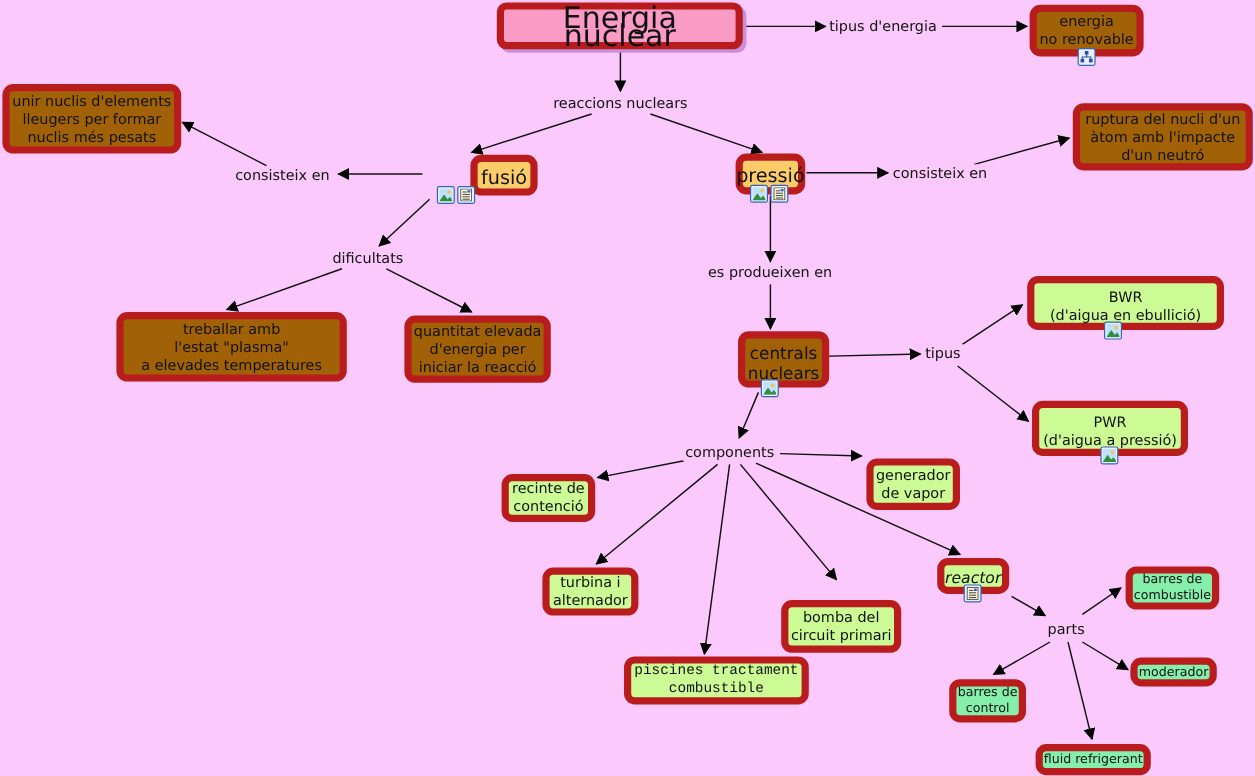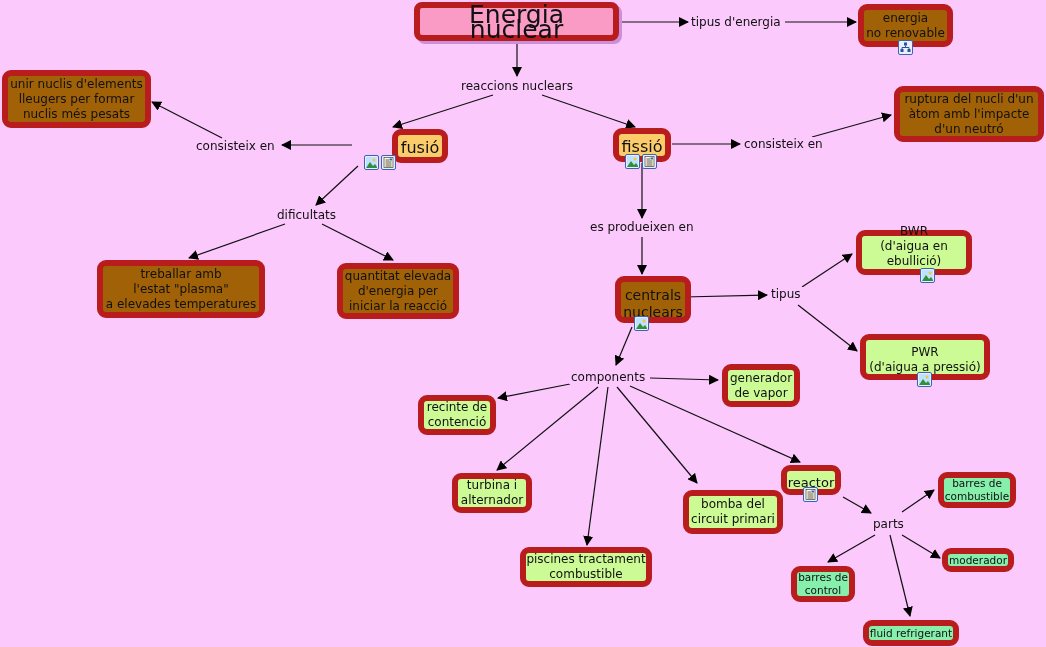--- a/index.html
+++ b/index.html
@@ -111,21 +111,21 @@
   <span class="ic">
     <svg viewBox="0 0 11 11">
         <rect x="1" y="0.5" width="9" height="10" fill="#fffbe0" stroke="#444" stroke-width="0.7"></rect>
         <path d="M2.5 3H6M2.5 5H8.5M2.5 7H8.5M2.5 9H8.5" stroke="#333" stroke-width="0.8"></path>
         <rect x="6.5" y="1.5" width="2.5" height="2" fill="#3a63b8"></rect>
       </svg>
   </span>
 </div>
 
 <div class="node orange" style="left:613px;top:128px;width:58px;height:34px;justify-content:flex-start;padding-top:4px;">
-  <span>fissió</span>
+  <span>pressió</span>
 </div>
 <div class="icons" style="left:625px;top:154px;">
   <span class="ic">
     <svg viewBox="0 0 11 11">
         <rect x="0" y="0" width="11" height="11" fill="#bfe0ff"></rect>
         <path d="M0 11L4 5L7 9L9 7L11 10V11Z" fill="#2f8f3a"></path>
         <circle cx="8" cy="3" r="1.5" fill="#f5c542"></circle>
       </svg>
   </span>
   <span class="ic">
@@ -136,21 +136,21 @@
       </svg>
   </span>
 </div>
 
 <div class="node cyan" style="left:894px;top:86px;width:150px;height:56px;">
   <span>ruptura del nucli d'un
 àtom amb l'impacte
 d'un neutró</span>
 </div>
 
-<div class="node cyan" style="left:97px;top:260px;width:168px;height:58px;">
+<div class="node cyan" style="left:97px;top:260px;width:192px;height:58px;">
   <span>treballar amb
 l'estat "plasma"
 a elevades temperatures</span>
 </div>
 <div class="node cyan" style="left:337px;top:263px;width:122px;height:56px;">
   <span>quantitat elevada
 d'energia per
 iniciar la reacció</span>
 </div>
 
@@ -161,21 +161,21 @@
 <div class="icons" style="left:634px;top:316px;">
   <span class="ic">
     <svg viewBox="0 0 11 11">
         <rect x="0" y="0" width="11" height="11" fill="#bfe0ff"></rect>
         <path d="M0 11L4 5L7 9L9 7L11 10V11Z" fill="#2f8f3a"></path>
         <circle cx="8" cy="3" r="1.5" fill="#f5c542"></circle>
       </svg>
   </span>
 </div>
 
-<div class="node green" style="left:856px;top:230px;width:116px;height:45px;justify-content:flex-end;padding-top:5px;">
+<div class="node green" style="left:856px;top:230px;width:164px;height:45px;justify-content:flex-start;padding-top:5px;">
   <span>BWR
 (d'aigua en ebullició)</span>
 </div>
 <div class="icons" style="left:920px;top:268px;">
   <span class="ic">
     <svg viewBox="0 0 11 11">
         <rect x="0" y="0" width="11" height="11" fill="#bfe0ff"></rect>
         <path d="M0 11L4 5L7 9L9 7L11 10V11Z" fill="#2f8f3a"></path>
         <circle cx="8" cy="3" r="1.5" fill="#f5c542"></circle>
       </svg>
@@ -193,38 +193,38 @@
         <path d="M0 11L4 5L7 9L9 7L11 10V11Z" fill="#2f8f3a"></path>
         <circle cx="8" cy="3" r="1.5" fill="#f5c542"></circle>
       </svg>
   </span>
 </div>
 
 <div class="node green" style="left:418px;top:395px;width:78px;height:40px;">
   <span>recinte de
 contenció</span>
 </div>
-<div class="node green" style="left:722px;top:364px;width:78px;height:43px;">
+<div class="node green" style="left:722px;top:382px;width:78px;height:43px;">
   <span>generador
 de vapor</span>
 </div>
 <div class="node green" style="left:452px;top:473px;width:80px;height:40px;">
   <span>turbina i
 alternador</span>
 </div>
-<div class="node green" style="left:651px;top:490px;width:100px;height:44px;margin-left:32px;">
+<div class="node green" style="left:651px;top:500px;width:100px;height:44px;">
   <span>bomba del
 circuit primari</span>
 </div>
-<div class="node green" style="left:520px;top:547px;width:132px;height:40px;">
+<div class="node green" style="left:520px;top:547px;width:154px;height:40px;font-family:Liberation Mono, monospace;">
   <span>piscines tractament
 combustible</span>
 </div>
 
-<div class="node green" style="left:781px;top:465px;width:60px;height:30px;font-size:13px;justify-content:flex-start;padding-top:4px;">
+<div class="node green" style="left:781px;top:465px;width:60px;height:30px;font-size:13px;justify-content:flex-start;padding-top:4px;font-style:italic;">
   <span>reactor</span>
 </div>
 <div class="icons" style="left:803px;top:487px;">
   <span class="ic">
     <svg viewBox="0 0 11 11">
         <rect x="1" y="0.5" width="9" height="10" fill="#fffbe0" stroke="#444" stroke-width="0.7"></rect>
         <path d="M2.5 3H6M2.5 5H8.5M2.5 7H8.5M2.5 9H8.5" stroke="#333" stroke-width="0.8"></path>
         <rect x="6.5" y="1.5" width="2.5" height="2" fill="#3a63b8"></rect>
       </svg>
   </span>

